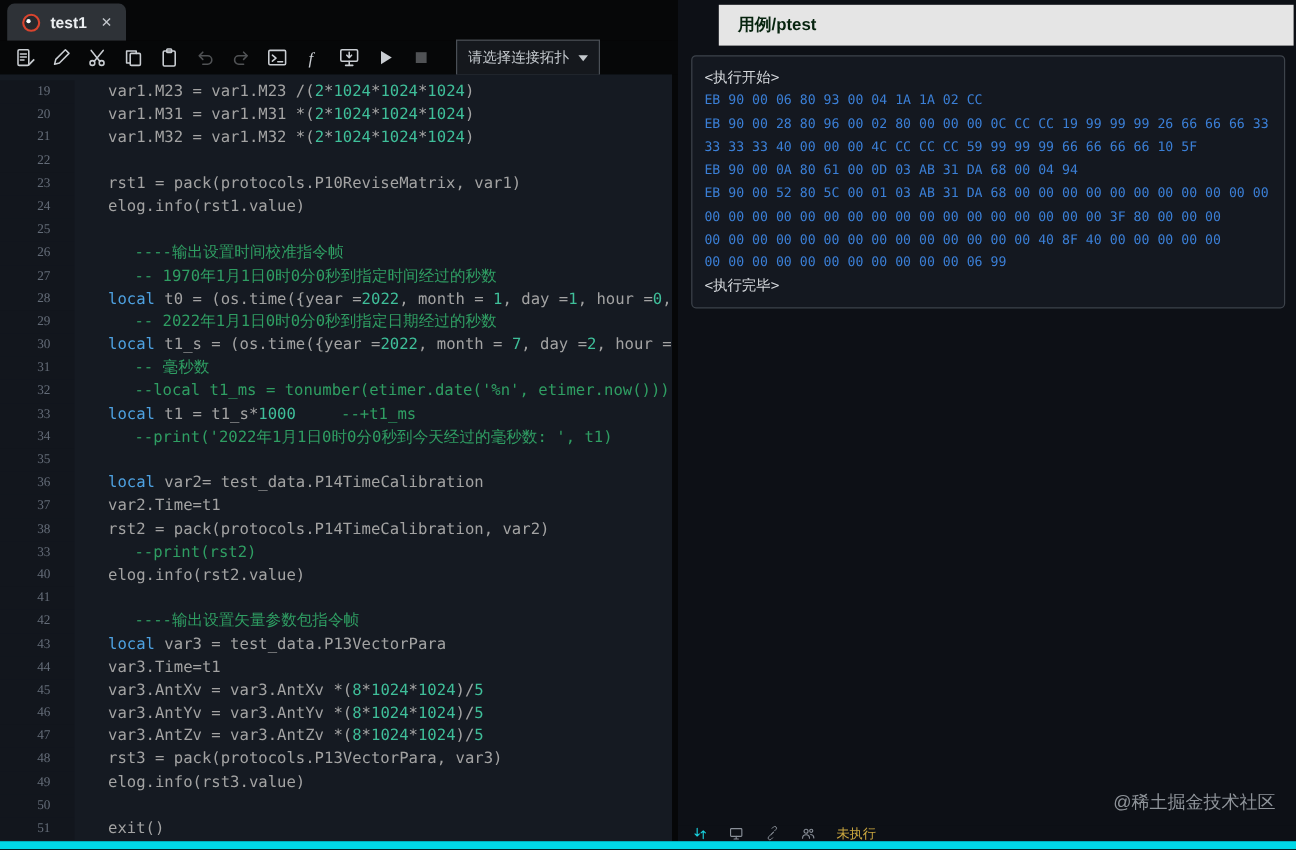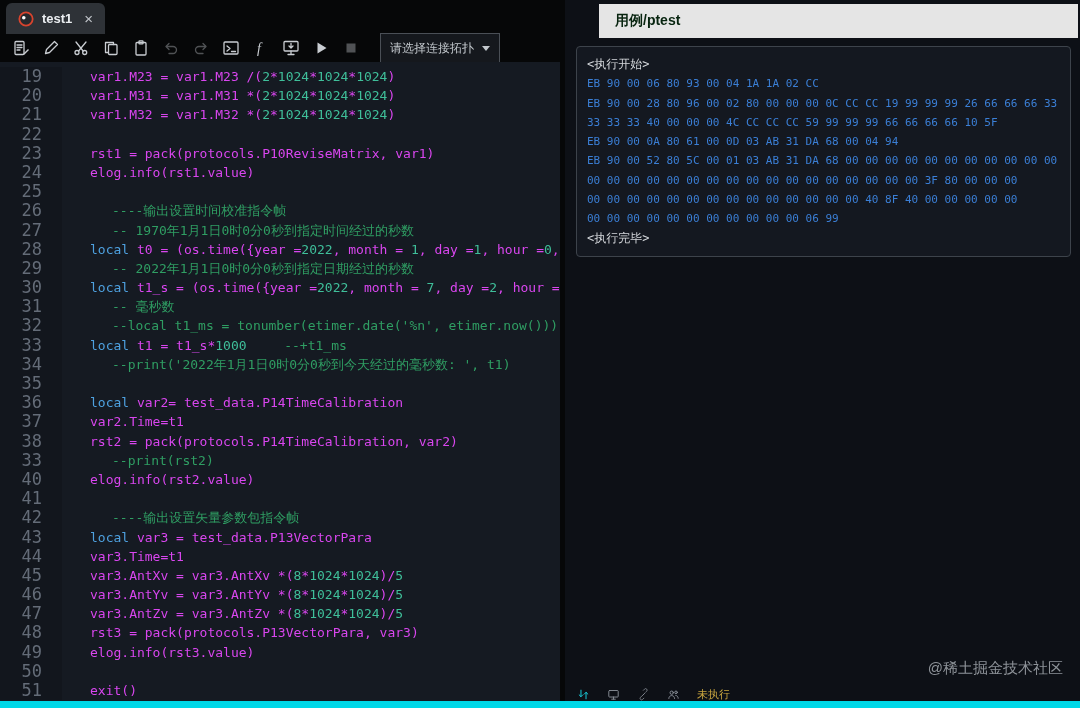--- a/index.html
+++ b/index.html
@@ -23,23 +23,23 @@
                padding:4px 9px;border:1px solid #4a4f56;background:#15181d;color:#c3c8cd;
                font-size:12px;cursor:pointer;}
   .caret{width:0;height:0;border-left:4px solid transparent;border-right:4px solid transparent;
          border-top:5px solid #c3c8cd;}
 
   .editor{position:absolute;left:0;top:62px;width:560px;height:639px;background:#151a22;
           overflow:hidden;font-family:"DejaVu Sans Mono",monospace;font-size:13px;}
   .editor-inner{padding-top:5px;}
   .row{display:flex;height:19.2px;line-height:19.2px;white-space:pre;}
   .gut{flex:0 0 62px;width:62px;box-sizing:border-box;text-align:right;padding-right:20px;
-       color:#646c78;background:#12161d;font-size:17px;}
+       color:#646c78;background:#12161d;font-size:11px;font-family:Liberation Serif, serif;}
   .code{flex:1;padding-left:28px;white-space:pre;overflow:hidden;}
-  .c-p{color:#d946ef;}
+  .c-p{color:#a3a3a3;}
   .c-c{color:#2f9e63;margin-left:22px;}
   .c-k{color:#4ea1e0;}
   .c-n{color:#3fbf9a;}
 
   
   .right{position:absolute;left:565px;top:0;width:515px;height:701px;background:#0d1016;}
   .case-header{position:absolute;left:2px;right:2px;top:4px;height:34px;background:#e5e5e5;
                color:#07240f;font-weight:bold;font-size:14px;display:flex;align-items:center;
                padding-left:16px;margin-left:32px;}
   .outbox{position:absolute;left:11px;right:9px;top:46px;border:1px solid #3d434b;

